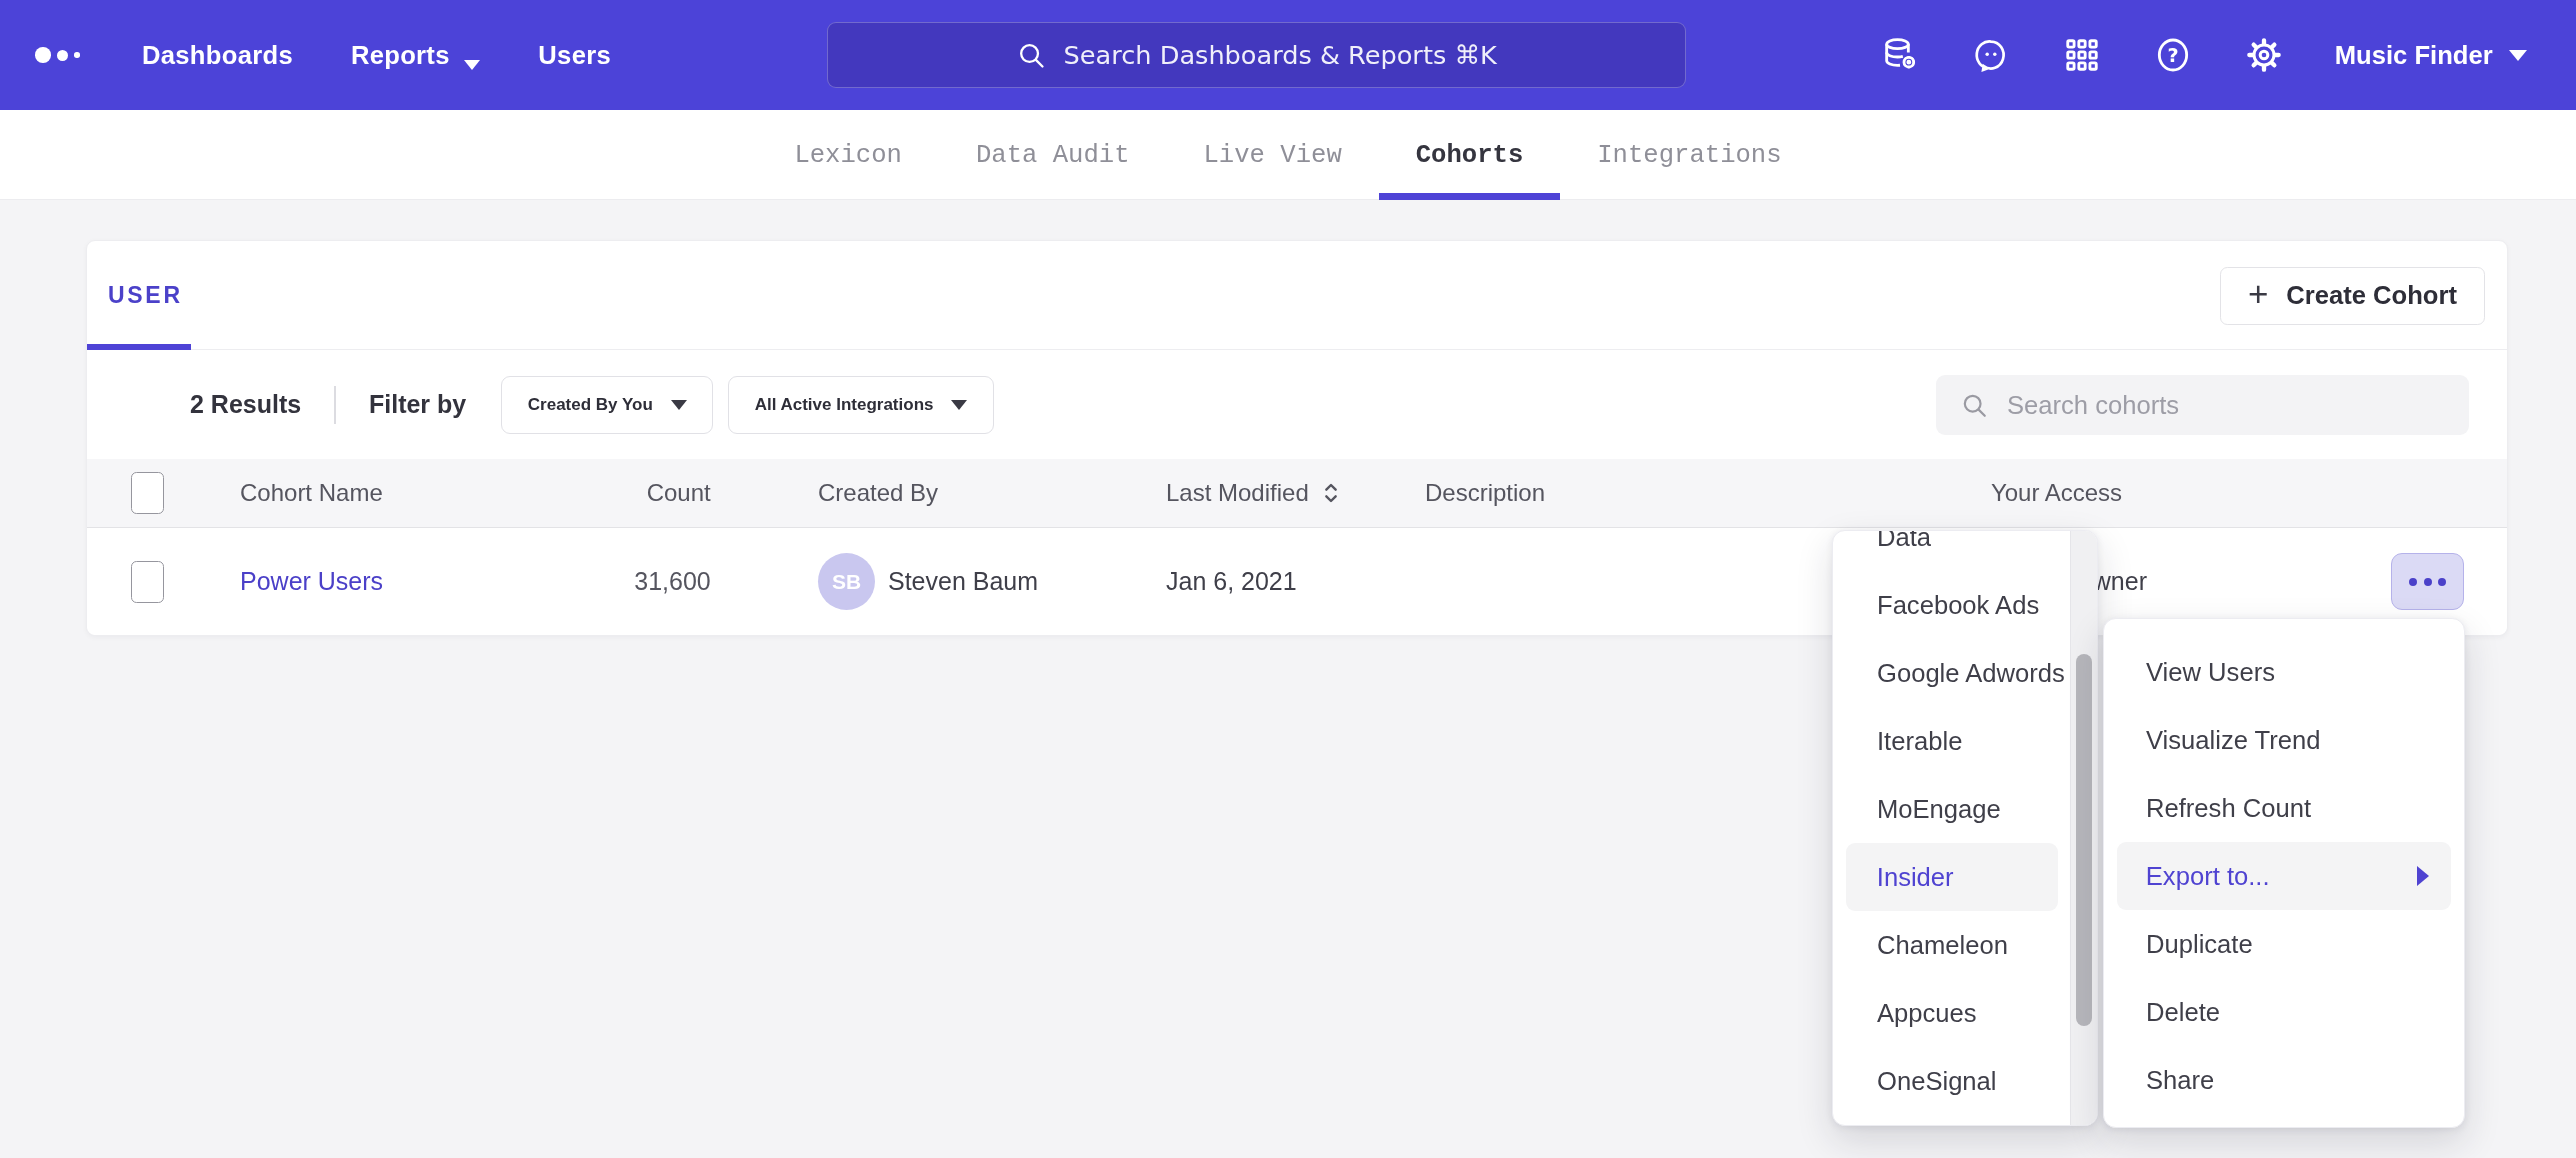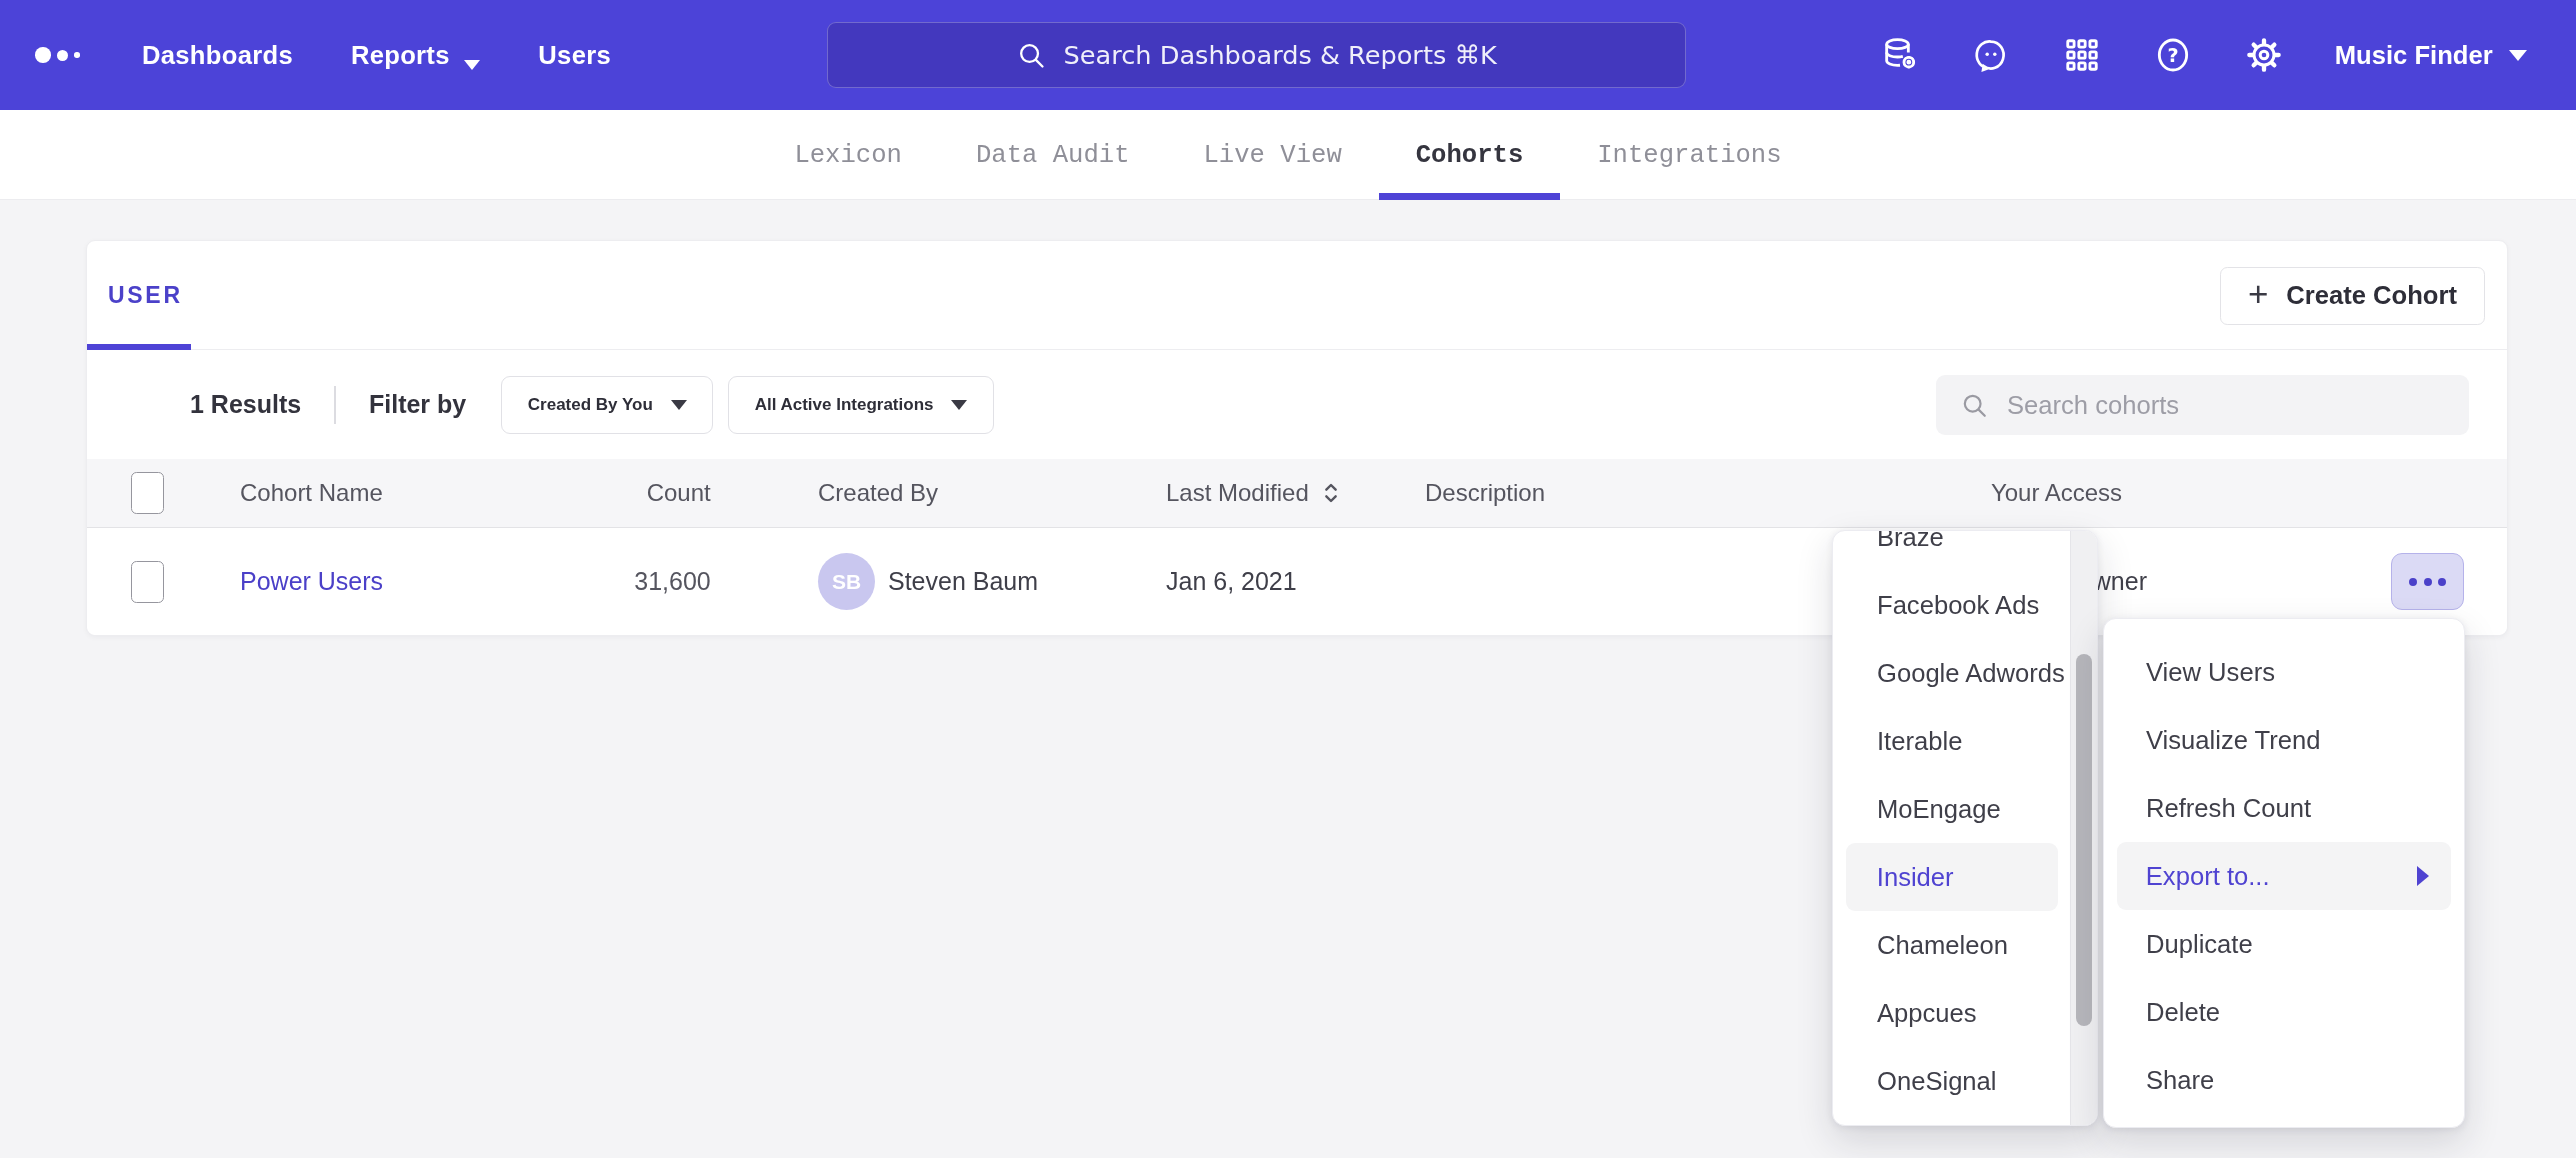--- a/index.html
+++ b/index.html
@@ -184,21 +184,21 @@
   <div class="card-head">
     <div class="user-tab">USER</div>
     <div class="user-underline"></div>
     <div class="create-btn">
       <span class="plus">+</span>
       <span class="lbl">Create Cohort</span>
     </div>
   </div>
 
   <div class="filter-row">
-    <span class="results">1 Results</span>
+    <span class="results">2 Results</span>
     <span class="vdivider"></span>
     <span class="filterby">Filter by</span>
     <div class="filter-btn">
       <span class="lbl">Created By You</span>
       <span class="caret"></span>
     </div>
     <div class="filter-btn">
       <span class="lbl">All Active Integrations</span>
       <span class="caret"></span>
     </div>
@@ -248,21 +248,21 @@
           <i></i>
           <i></i>
           <i></i>
         </div>
     </div>
   </div>
 </div>
 
 <div class="menu menu1">
   <div class="list">
-    <div class="menu-item">Braze</div>
+    <div class="menu-item">Data</div>
     <div class="menu-item">Facebook Ads</div>
     <div class="menu-item">Google Adwords</div>
     <div class="menu-item">Iterable</div>
     <div class="menu-item">MoEngage</div>
     <div class="menu-item hl">Insider</div>
     <div class="menu-item">Chameleon</div>
     <div class="menu-item">Appcues</div>
     <div class="menu-item">OneSignal</div>
   </div>
   <div class="scroll-track">

